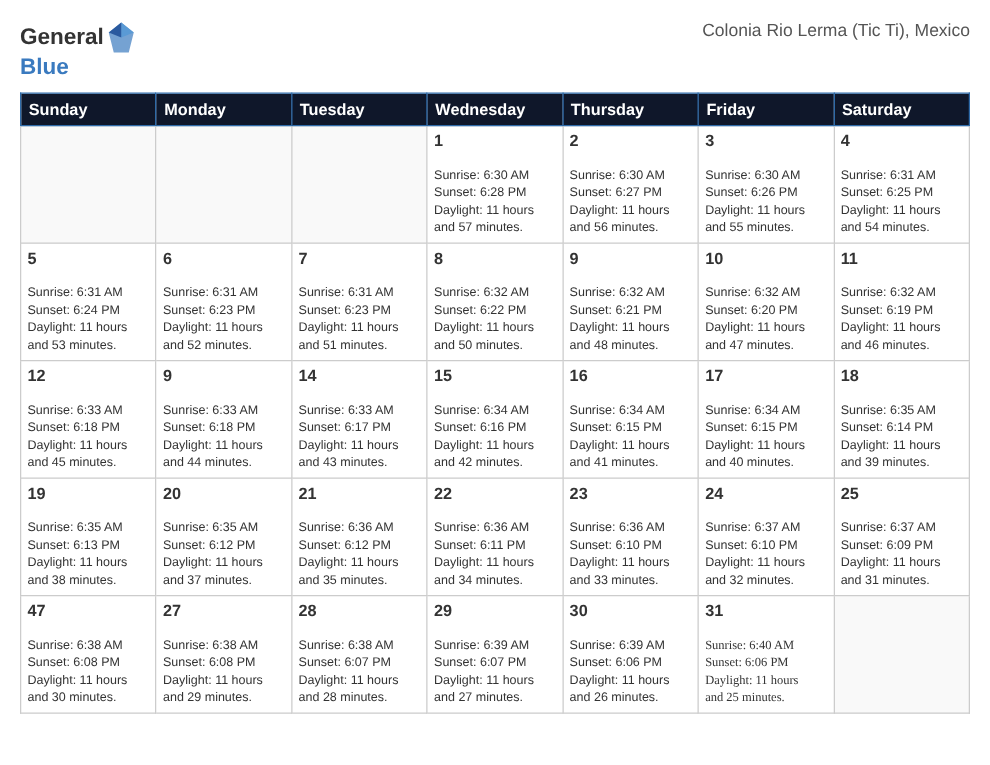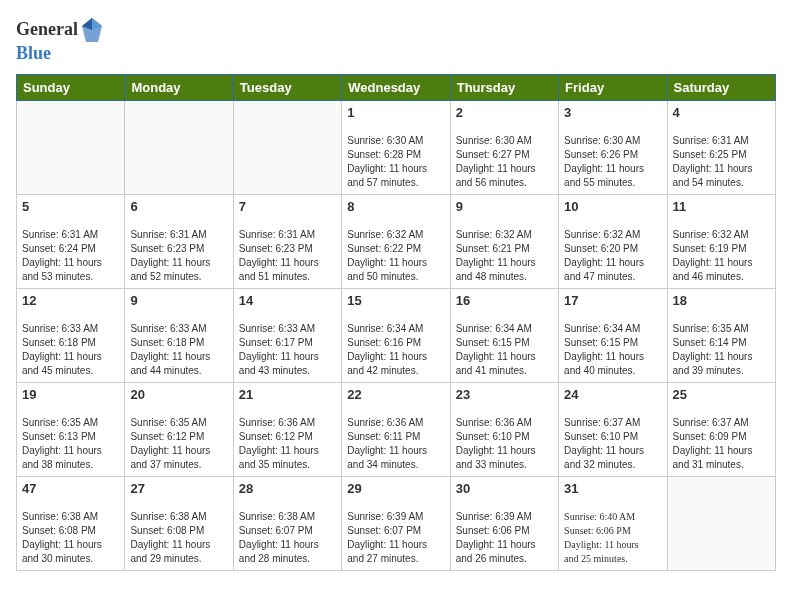--- a/index.html
+++ b/index.html
@@ -8,21 +8,20 @@
       background: #fff;
       width: 792px;
       min-height: 612px;
       padding: 16px;
     }
     .header {
       display: flex;
       justify-content: space-between;
       align-items: flex-start;
       margin-bottom: 10px;
-      font-family: Liberation Serif, serif;
     }
     .logo {
       display: flex;
       align-items: center;
     }
     .logo-text-general {
       font-size: 18px;
       font-weight: bold;
       color: #333;
       line-height: 1.1;
@@ -49,21 +48,21 @@
     .subtitle {
       font-size: 14px;
       color: #555;
     }
     .calendar {
       width: 100%;
       border-collapse: collapse;
       border: 1px solid #ccc;
     }
     .calendar th {
-      background-color: #4d7c0f;
+      background-color: #0f172a;
       color: white;
       text-align: left;
       padding: 5px 6px;
       font-size: 13px;
       border: 1px solid #2e6aa8;
     }
     .calendar td {
       vertical-align: top;
       border: 1px solid #ccc;
       padding: 4px 5px;
@@ -103,20 +102,21 @@
         <svg class="logo-icon" viewBox="0 0 24 28" xmlns="http://www.w3.org/2000/svg">
           <polygon points="12,2 22,10 18,26 6,26 2,10" fill="#3a7abf" opacity="0.7"></polygon>
           <polygon points="12,2 22,10 12,14" fill="#5a9ad5"></polygon>
           <polygon points="2,10 12,14 12,2" fill="#2a5a9f"></polygon>
         </svg>
       </div>
       <span class="logo-text-blue">Blue</span>
     </div>
   </div>
   <div class="title-block">
+    <div class="subtitle">Colonia Rio Lerma (Tic Ti), Mexico</div>
   </div>
 </div>
 
 <table class="calendar">
   <thead>
     <tr>
     <th>Sunday</th>
         <th>Monday</th>
         <th>Tuesday</th>
         <th>Wednesday</th>

